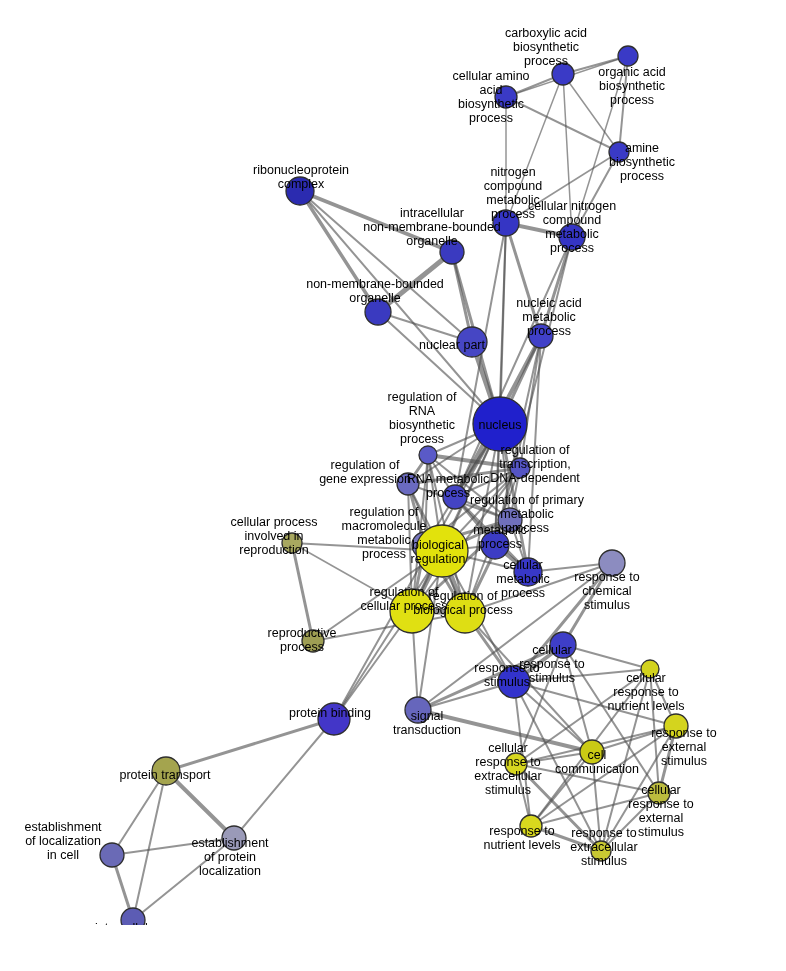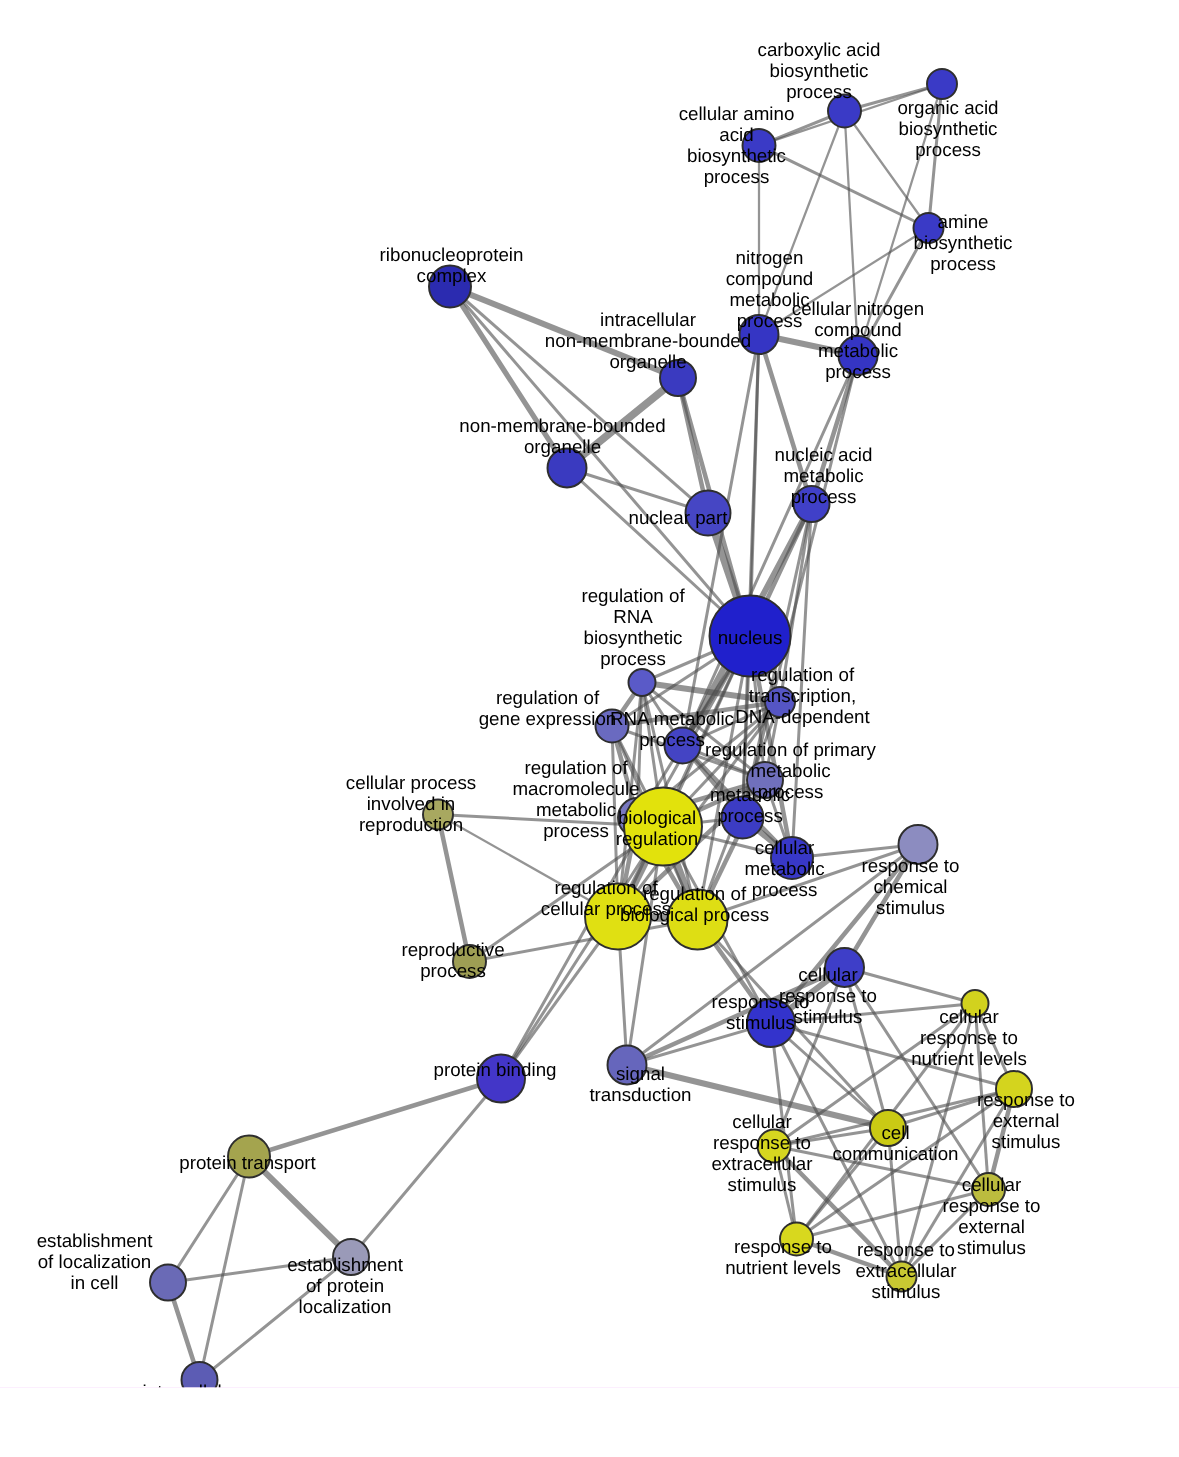--- a/index.html
+++ b/index.html
@@ -5,21 +5,21 @@
   html, body {
     margin: 0;
     padding: 0;
     background: #ffffff;
     font-family: "Liberation Sans", sans-serif;
   }
   .stage {
     position: relative;
     width: 786px;
     height: 925px;
-    background: #f0abfc;
+    background: #a21caf;
     overflow: hidden;
   }
   svg { display: block; }
   .edge { stroke: #4d4d4d; stroke-opacity: 0.6; stroke-linecap: round; }
   .node { stroke: #2e2e2e; stroke-width: 1.3; cursor: pointer; }
   .node-label {
     font-family: "Liberation Sans", sans-serif;
     fill: #000000;
     text-anchor: middle;
     pointer-events: none;

